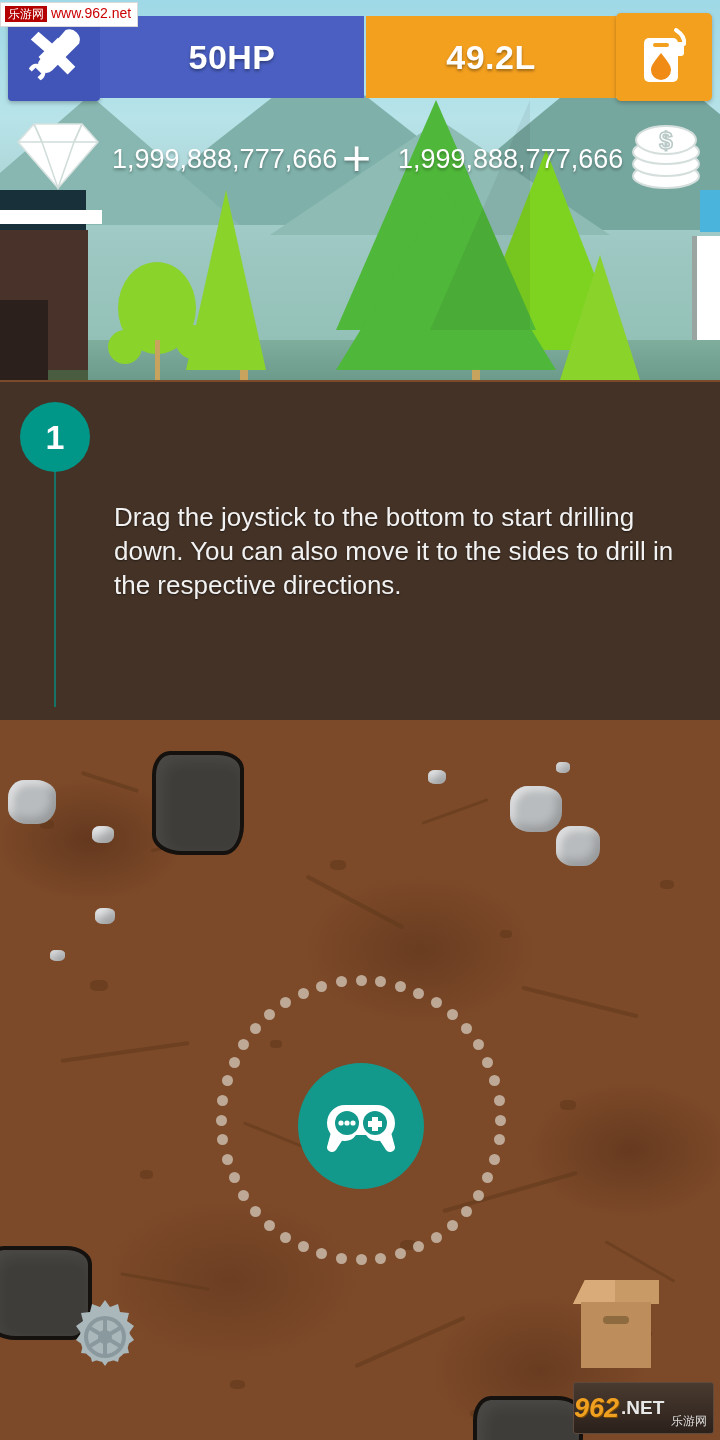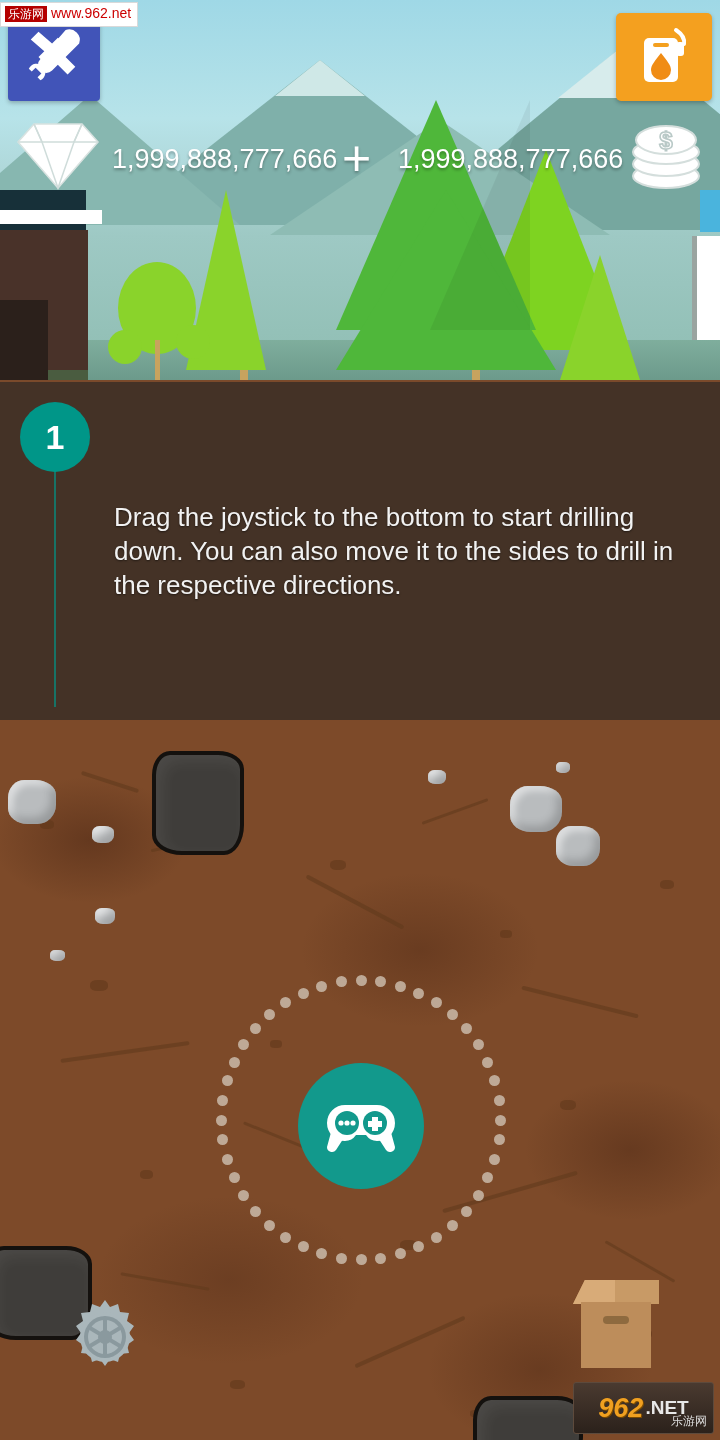--- a/index.html
+++ b/index.html
@@ -187,21 +187,21 @@
     position:absolute; left:0px; top:2px; z-index:90;
     background:#ffffff; padding:2px 6px 3px 4px;
     font-size:14px; color:#cc0000; white-space:nowrap;
     border:1px solid #d9d9d9;
   }
   .wm-top .cn { background:#b40000; color:#fff; padding:1px 3px; margin-right:4px; font-size:12px; }
   .wm-bot {
     position:absolute; left:573px; top:1382px; width:141px; height:52px; z-index:90;
     background:linear-gradient(#4a3a30,#2b211b);
     border:1px solid #5d4a3c; border-radius:3px;
-    display:flex; align-items:center; justify-content:center; overflow:hidden;
+    display:flex; align-items:center; justify-content:flex-start; overflow:hidden;
   }
   .wm-bot .num { font-size:27px; font-weight:bold; font-style:italic; color:#f0a020;
                  text-shadow:1px 1px 0 #7a4a00; }
   .wm-bot .net { font-size:19px; font-weight:bold; color:#e8e8e8; margin-left:2px; }
   .wm-bot .cn2 { position:absolute; right:6px; bottom:3px; font-size:12px; color:#ddd; }
 </style>
 </head>
 <body>
 
 <div id="stage">
@@ -241,20 +241,26 @@
 
   </div>
 
   <div class="hud">
     <div class="tool-btn">
       <svg viewBox="0 0 64 64" fill="#fff">
         <path d="M8 14 L16 6 L30 18 L36 12 L44 20 L38 26 L54 42 L46 50 L30 34 L24 40 L16 32 L22 26 Z"></path>
         <path d="M44 4 a11 11 0 0 1 14 14 L30 46 a8 8 0 1 1 -12 -12 Z"></path>
         <path d="M6 44 a9 9 0 1 1 12 12 l-3 -3 l4 -4 l-6 -6 l-4 4 Z"></path>
       </svg>
+    </div>
+    <div class="bar bar-hp">
+      <span>50HP</span>
+    </div>
+    <div class="bar bar-fuel">
+      <span>49.2L</span>
     </div>
     <div class="fuel-btn">
       <svg viewBox="0 0 56 62">
         <path d="M40 4 C46 8 49 12 48 18" stroke="#fff" stroke-width="4" fill="none" stroke-linecap="round"></path>
         <rect x="8" y="12" width="34" height="44" rx="5" fill="#fff"></rect>
         <rect x="40" y="16" width="8" height="14" rx="3" fill="#fff"></rect>
         <rect x="17" y="17" width="16" height="4" rx="2" fill="#f4a01f"></rect>
         <path d="M25 27 C31 35 35 39 35 44 a10 10 0 0 1 -20 0 C15 39 19 35 25 27 Z" fill="#f08c15"></path>
       </svg>
     </div>

